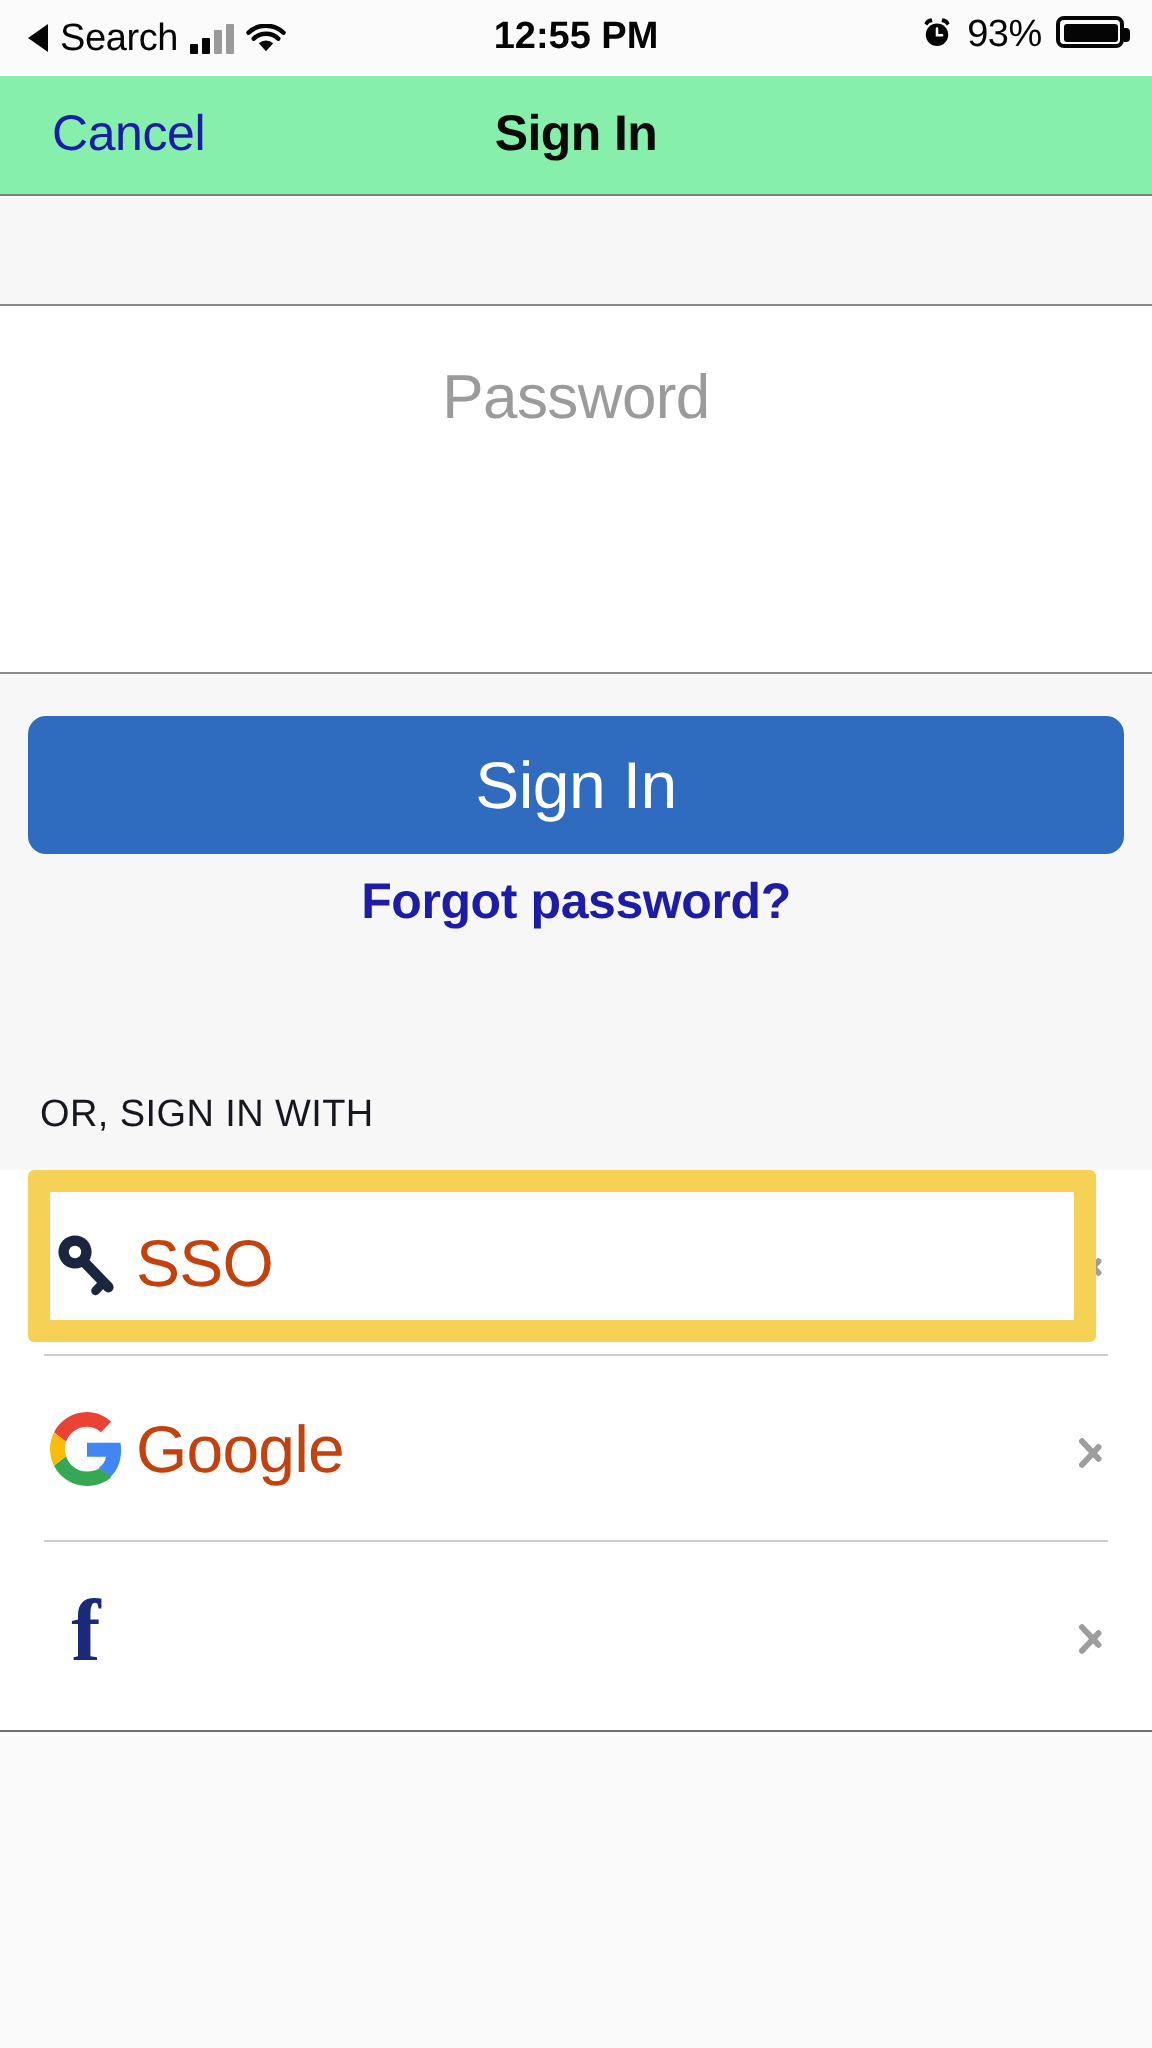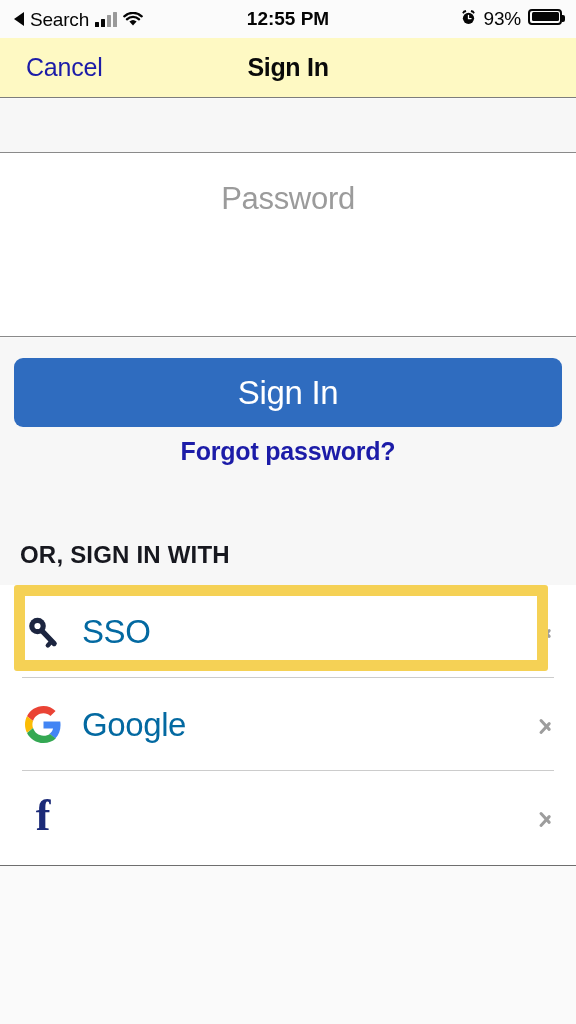--- a/index.html
+++ b/index.html
@@ -60,21 +60,21 @@
   .battery::after{
     content:""; position:absolute; right:-5px; top:4px;
     width:3px; height:7px; background:#050505; border-radius:0 2px 2px 0;
   }
   .battery > b { display:block; height:100%; background:#050505; border-radius:1.5px; }
 
   
   .navbar {
     position:absolute; top:38px; left:0;
     width:576px; height:60px;
-    background:#fef9c3;
+    background:#86efac;
     display:flex; align-items:center;
     border-bottom:1px solid #7d7d7d;
   }
   .nav-cancel {
     position:absolute; left:26px;
     font-size:25px; color:#1c1ca8; letter-spacing:-0.2px;
     background:none; border:none; font-family:inherit; cursor:pointer;
   }
   .nav-title {
     width:100%; text-align:center;
@@ -145,21 +145,21 @@
 
   
   .section-header {
     position:absolute; top:486px; left:0;
     width:576px; height:99px;
     background:#f7f7f7;
     display:flex; align-items:flex-end;
     padding:0 0 16px 20px;
   }
   .section-header span {
-    font-size:24px; font-weight:bold; color:#17181f; letter-spacing:0.2px;
+    font-size:19px; font-weight:normal; color:#17181f; letter-spacing:0.2px;
   }
 
   
   .providers {
     position:absolute; top:585px; left:0;
     width:576px; height:281px;
     background:#ffffff;
     border-bottom:1px solid #6e6e6e;
   }
   .prov-row {
@@ -173,22 +173,22 @@
   .prov-sep {
     position:absolute; left:22px; right:22px; bottom:0;
     height:1px; background:#cccccc;
   }
   .prov-icon {
     width:42px; height:42px;
     display:flex; align-items:center; justify-content:center;
     flex:0 0 42px;
   }
   .prov-label {
-    margin-left:18px;
-    font-size:33px; color:#0369a1; letter-spacing:-0.4px;
+    margin-left:4px;
+    font-size:33px; color:#c2410c; letter-spacing:-0.4px;
   }
   .chev {
     margin-left:auto;
     width:16px; height:28px; position:relative; flex:0 0 16px;
   }
   .chev::before, .chev::after {
     content:""; position:absolute; left:2px; width:15px; height:3px;
     background:#9d9d9d; border-radius:2px;
   }
   .chev::before { top:7px;  transform:rotate(47deg);  transform-origin:left center; }

